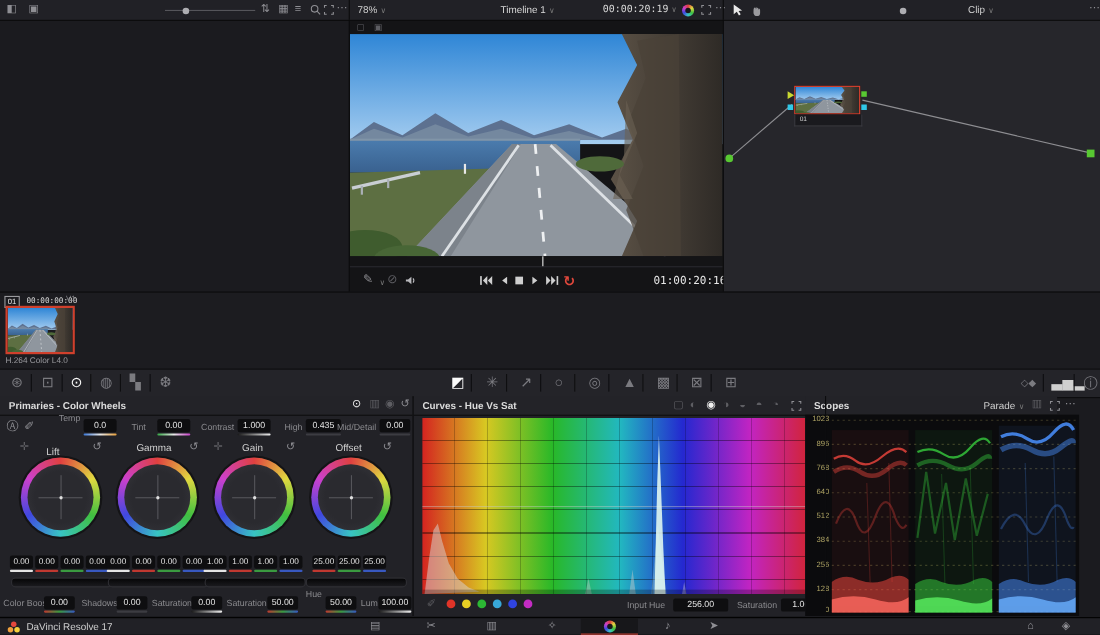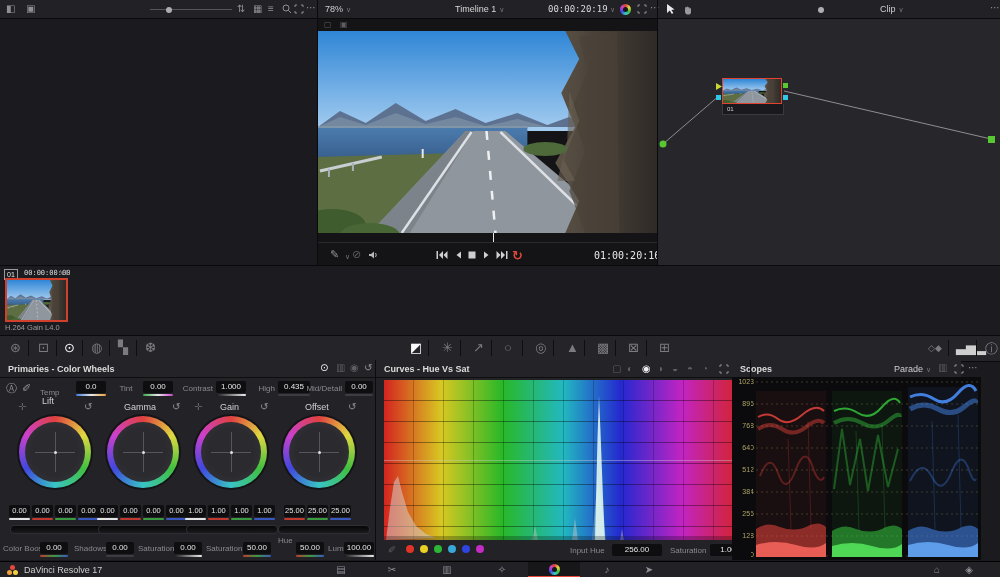--- a/index.html
+++ b/index.html
@@ -232,21 +232,21 @@
 
   <div class="abs clipstrip">
     <span class="clipbadge abs" style="left:4px;top:3px">01</span>
     <span class="abs mono" style="left:24px;top:3px;font-size:7px;color:#d8d8d8">00:00:00:00</span>
     <span class="abs" style="left:60px;top:3px;font-size:7px;color:#8a8a8e">V1</span>
     <div class="thumbwrap abs" style="left:5px;top:12px;width:59px;height:40px">
       <svg width="59" height="40">
           <use href="#scene" width="59" height="40"></use>
         </svg>
     </div>
-    <span class="abs" style="left:5px;top:57px;font-size:7.5px;color:#9a9a9e">H.264 Gain L4.0</span>
+    <span class="abs" style="left:5px;top:57px;font-size:7.5px;color:#9a9a9e">H.264 Color L4.0</span>
   </div>
 
   <div class="abs palettebar">
     <span class="pbicon" style="left:10px">⊛</span>
     <div class="pbsep" style="left:28px"></div>
     <span class="pbicon" style="left:38px">⊡</span>
     <div class="pbsep" style="left:56px"></div>
     <span class="pbicon on" style="left:64px">⊙</span>
     <div class="pbsep" style="left:82px"></div>
     <span class="pbicon" style="left:91px">◍</span>
@@ -284,21 +284,21 @@
     <div class="phead">
       <span class="ptitle">Primaries - Color Wheels</span>
       <span class="ic on abs" style="left:320px;top:3px">⊙</span>
       <span class="ic dim abs" style="left:336px;top:3px">▥</span>
       <span class="ic dim abs" style="left:350px;top:3px">◉</span>
       <span class="ic abs" style="left:364px;top:3px">↺</span>
     </div>
 
     <span class="ic abs" style="left:6px;top:23px;font-size:11px">Ⓐ</span>
     <span class="ic abs" style="left:22px;top:23px;font-size:11px">✐</span>
-    <span class="ulab abs" style="left:40px;top:28px;width:33px;">Temp</span>
+    <span class="ulab abs" style="left:40px;top:16px;width:33px;text-align:right">Temp</span>
     <div class="abs" style="left:76px;top:21px;width:30px">
         <div class="vbox">0.0</div>
         <div class="uline g-temp"></div>
       </div>
     <span class="ulab abs" style="left:112px;top:24px;width:28px;text-align:center">Tint</span>
     <div class="abs" style="left:143px;top:21px;width:30px">
         <div class="vbox">0.00</div>
         <div class="uline g-tint"></div>
       </div>
     <span class="ulab abs" style="left:175px;top:24px;width:38px;text-align:right">Contrast</span>
@@ -311,21 +311,21 @@
         <div class="vbox">0.435</div>
         <div class="uline g-flat"></div>
       </div>
     <span class="ulab abs" style="left:300px;top:24px;width:42px;text-align:right">Mid/Detail</span>
     <div class="abs" style="left:345px;top:21px;width:28px">
         <div class="vbox">0.00</div>
         <div class="uline g-flat"></div>
       </div>
 
     <span class="ic dim abs" style="left:18px;top:42px">✛</span>
-    <span class="abs" style="left:42px;top:36px;color:#cfcfcf">Lift</span>
+    <span class="abs" style="left:42px;top:46px;color:#cfcfcf">Lift</span>
     <span class="ic abs" style="left:84px;top:42px">↺</span>
     <span class="abs" style="left:124px;top:42px;color:#cfcfcf">Gamma</span>
     <span class="ic abs" style="left:172px;top:42px">↺</span>
     <span class="ic dim abs" style="left:194px;top:42px">✛</span>
     <span class="abs" style="left:220px;top:42px;color:#cfcfcf">Gain</span>
     <span class="ic abs" style="left:260px;top:42px">↺</span>
     <span class="abs" style="left:305px;top:42px;color:#cfcfcf">Offset</span>
     <span class="ic abs" style="left:348px;top:42px">↺</span>
 
     <div class="wheel" style="left:19px;top:56px">

